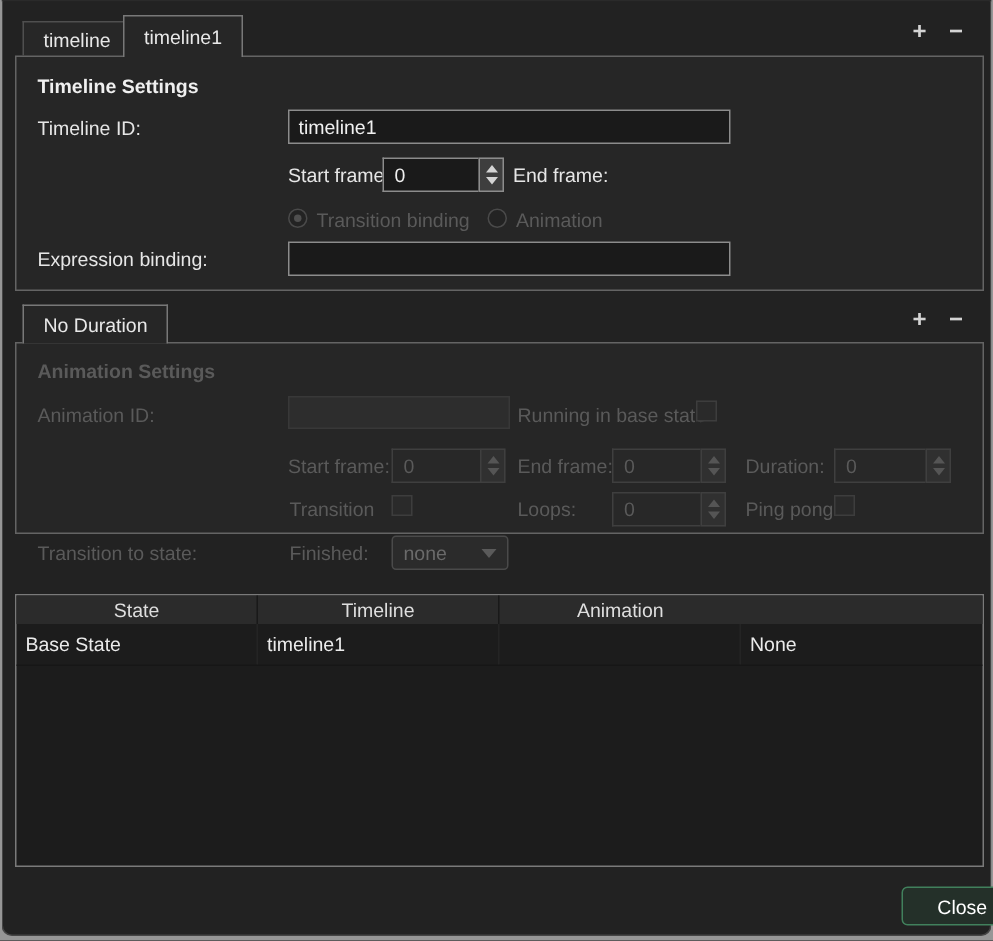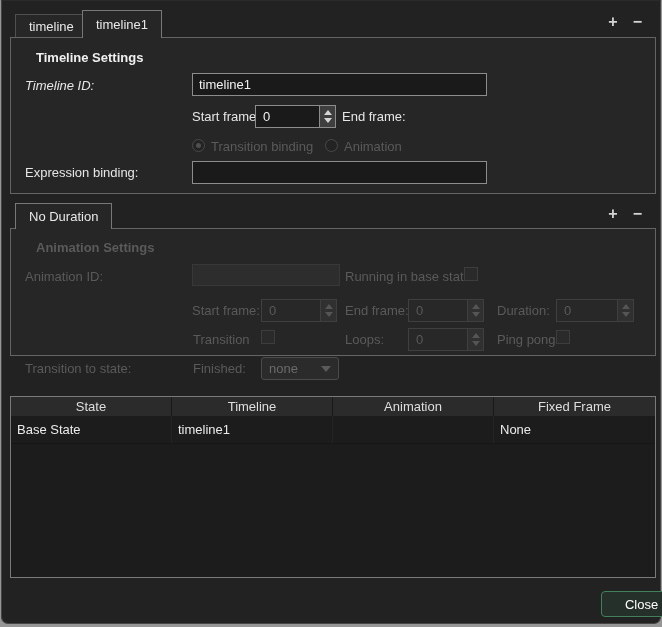--- a/index.html
+++ b/index.html
@@ -23,21 +23,21 @@
 
   .tab-btns { position:absolute; display:flex; gap:15px; right:18px; z-index:2; }
   .tab-btns.g1 { top:11px; } .tab-btns.g2 { top:203px; }
   .tab-btn { color:#d4d4d4; font-size:16px; font-weight:bold; line-height:20px; cursor:default; }
 
   
   .group { position:absolute; left:8px; width:646px; background:#262626; border:1px solid #646464; z-index:2; }
   .group1 { top:36px;  height:157px; }
   .group2 { top:227px; height:128px; }
 
-  .heading { position:absolute; font-size:13px; font-weight:bold; color:#f0f0f0;margin-left:11px; }
+  .heading { position:absolute; font-size:13px; font-weight:bold; color:#f0f0f0; }
   .heading.dis { color:#5a5a5a; }
 
   .lbl { position:absolute; font-size:13px; color:#e6e6e6; white-space:nowrap; }
   .lbl.dis { color:#5a5a5a; }
 
   .text-input {
     position:absolute; height:23px; background:#1a1a1a; border:1px solid #8c8c8c;
     color:#f0f0f0; font-family:"Liberation Sans", sans-serif; font-size:13px; padding:0 6px; outline:none;
   }
   .field-dis {
@@ -102,21 +102,21 @@
     <span>timeline1</span>
   </div>
   <div class="tab-btns g1">
     <span class="tab-btn">+</span>
     <span class="tab-btn">−</span>
   </div>
 
   <div class="group group1">
     <div class="heading" style="left:14px; top:12px;">Timeline Settings</div>
 
-    <div class="lbl" style="left:14px; top:40px;font-style:italic;">Timeline ID:</div>
+    <div class="lbl" style="left:14px; top:40px;">Timeline ID:</div>
     <input class="text-input" style="left: 181px; top: 35px; width: 295px;" value="timeline1">
 
     <div class="lbl" style="left:181px; top:71px;">Start frame:</div>
     <div class="spin" style="left:244px; top:67px;">
       <div class="val" style="width:64px;">0</div>
       <div class="btns">
         <span class="tri-up"></span>
         <span class="tri-down"></span>
       </div>
     </div>
@@ -194,21 +194,20 @@
       <span class="txt">none</span>
       <span class="arrow"></span>
     </div>
   </div>
 
   <div class="states">
     <div class="t-head">
       <div class="hc">State</div>
       <div class="hc">Timeline</div>
       <div class="hc">Animation</div>
-      <div class="hc">Fixed Frame</div>
     </div>
     <div class="t-row">
       <div class="tc">Base State</div>
       <div class="tc">timeline1</div>
       <div class="tc"></div>
       <div class="tc">None</div>
     </div>
   </div>
 
   <div class="close-btn">

